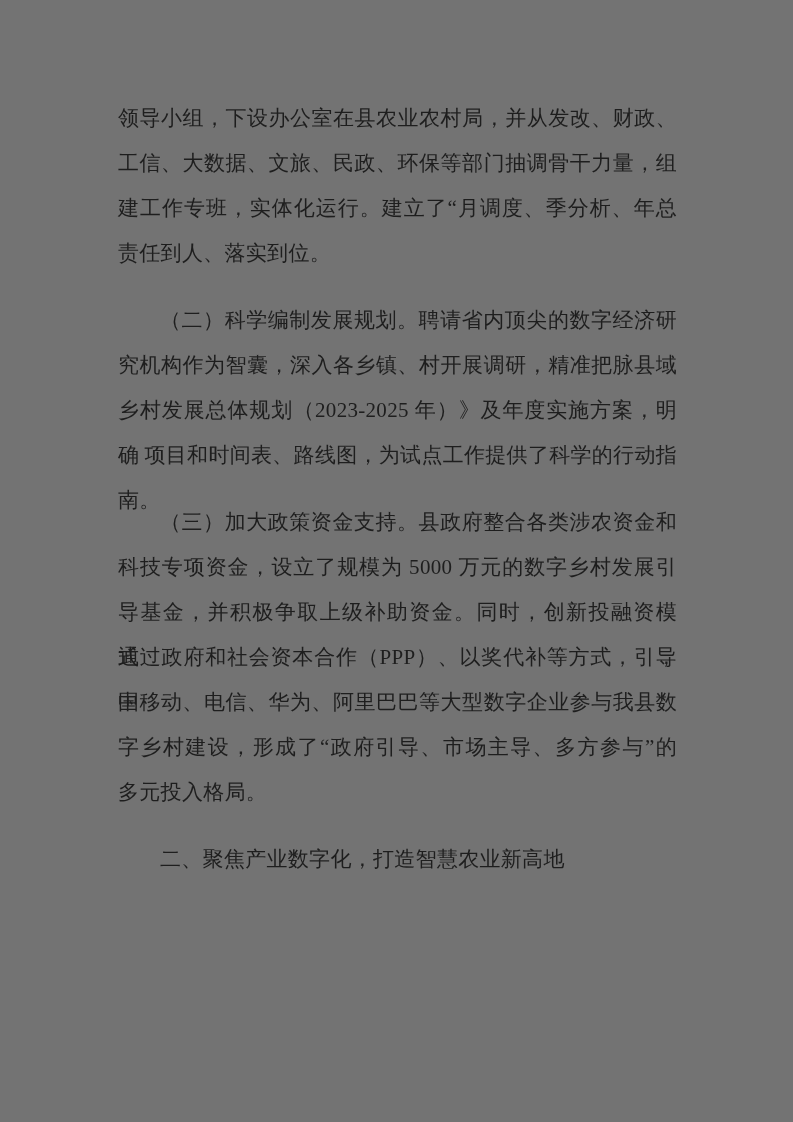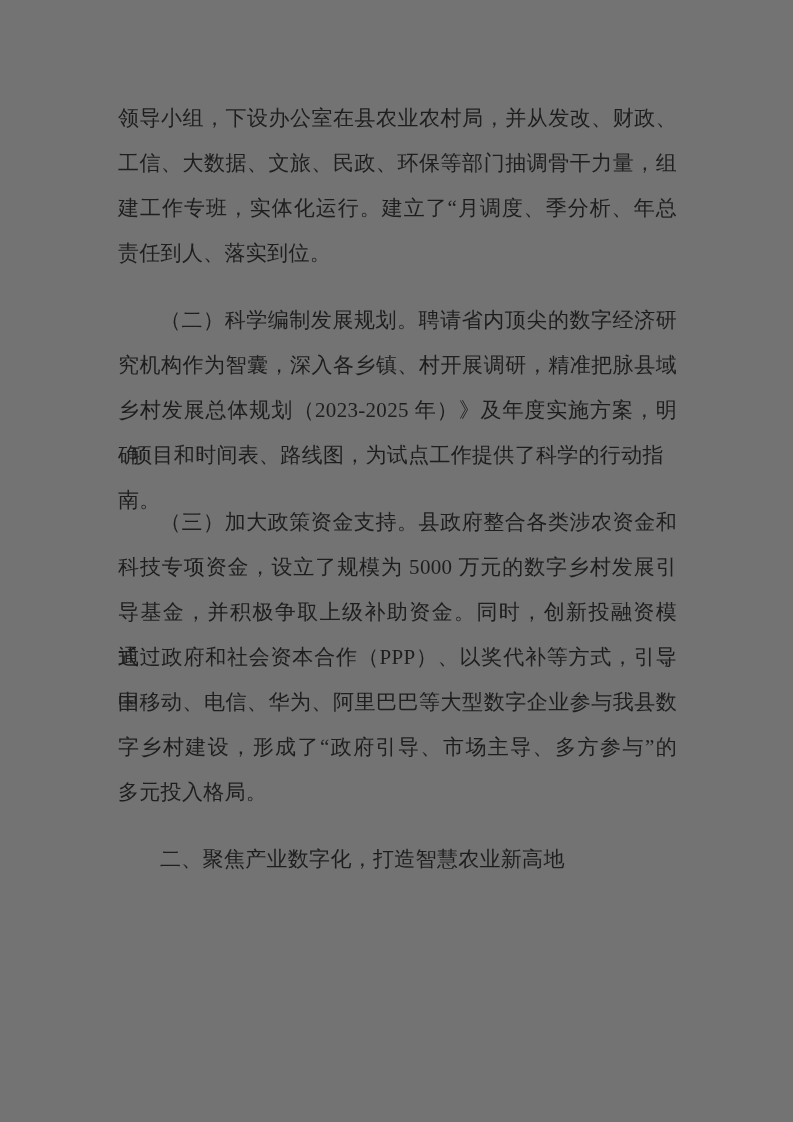--- a/index.html
+++ b/index.html
@@ -27,21 +27,21 @@
   .line {
     font-size: 21px;
     line-height: 45px;
     height: 45px;
     text-align: justify;
     text-align-last: justify;
     white-space: normal;
     letter-spacing: 0.3px;
   }
   .line.last {
-    text-align: center;
+    text-align: right;
     text-align-last: left;
   }
   .line.indent { text-indent: 2em; }
   .heading-block .line {
     text-align: left;
     text-align-last: left;
   }
 </style>
 </head>
 <body>

